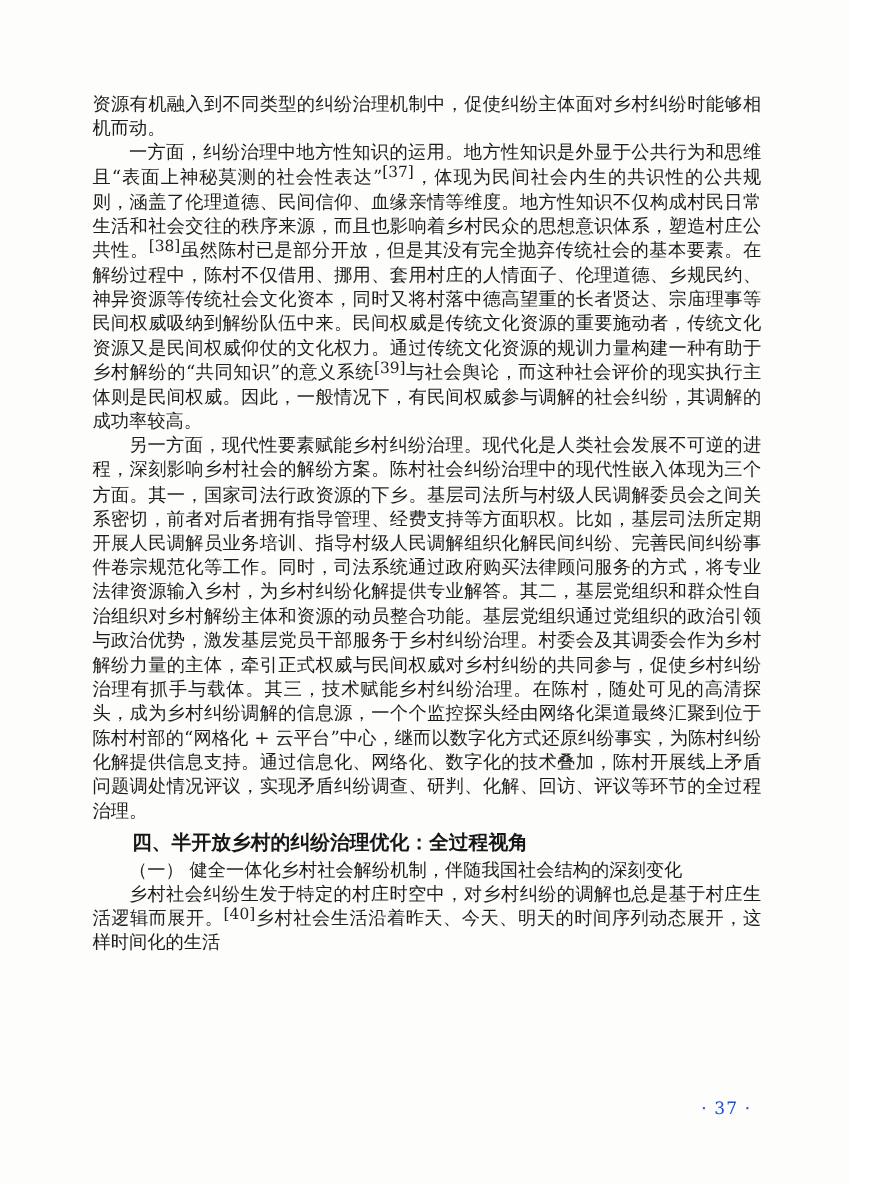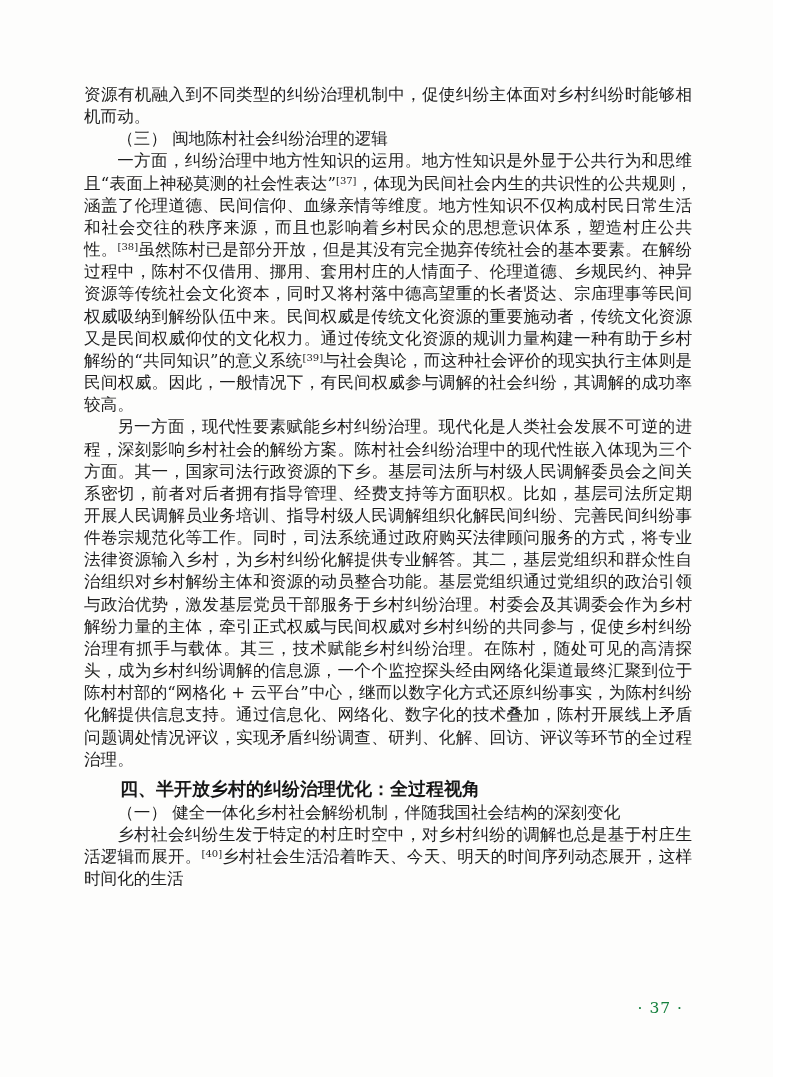--- a/index.html
+++ b/index.html
@@ -38,44 +38,43 @@
   .section-heading {
     margin: 7px 0 2px 0;
     text-indent: 2em;
     font-family: "DejaVu Sans", "Liberation Sans", sans-serif;
     font-weight: 700;
     font-size: 18px;
     line-height: 22.15px;
     color: #171717;
   }
   sup.ref {
-    font-size: 10px;
+    font-size: 14px;
     line-height: 0;
     vertical-align: 5px;
     letter-spacing: 0;
   }
   .page-number {
     position: absolute;
     top: 999px;
     right: 90px;
     font-size: 15.5px;
     letter-spacing: 1px;
-    color: #15803d;
+    color: #1d4ed8;
     text-align: center;
   }
 </style>
 </head>
 <body>
 
 <div class="page">
   <div class="text-column">
 
     <p class="no-indent">资源有机融入到不同类型的纠纷治理机制中，促使纠纷主体面对乡村纠纷时能够相机而动。</p>
 
-    <p class="subsection-heading">（三） 闽地陈村社会纠纷治理的逻辑</p>
 
 
     <p><span>一方面，纠纷治理中地方性知识的运用。地方性知识是外显于公共行为和思维且“表面上神秘莫测的社会性表达”</span><sup class="ref">[37]</sup><span>，体现为民间社会内生的共识性的公共规则，涵盖了伦理道德、民间信仰、血缘亲情等维度。地方性知识不仅构成村民日常生活和社会交往的秩序来源，而且也影响着乡村民众的思想意识体系，塑造村庄公共性。</span><sup class="ref">[38]</sup><span>虽然陈村已是部分开放，但是其没有完全抛弃传统社会的基本要素。在解纷过程中，陈村不仅借用、挪用、套用村庄的人情面子、伦理道德、乡规民约、神异资源等传统社会文化资本，同时又将村落中德高望重的长者贤达、宗庙理事等民间权威吸纳到解纷队伍中来。民间权威是传统文化资源的重要施动者，传统文化资源又是民间权威仰仗的文化权力。通过传统文化资源的规训力量构建一种有助于乡村解纷的“共同知识”的意义系统</span><sup class="ref">[39]</sup><span>与社会舆论，而这种社会评价的现实执行主体则是民间权威。因此，一般情况下，有民间权威参与调解的社会纠纷，其调解的成功率较高。</span></p>
 
     <p>另一方面，现代性要素赋能乡村纠纷治理。现代化是人类社会发展不可逆的进程，深刻影响乡村社会的解纷方案。陈村社会纠纷治理中的现代性嵌入体现为三个方面。其一，国家司法行政资源的下乡。基层司法所与村级人民调解委员会之间关系密切，前者对后者拥有指导管理、经费支持等方面职权。比如，基层司法所定期开展人民调解员业务培训、指导村级人民调解组织化解民间纠纷、完善民间纠纷事件卷宗规范化等工作。同时，司法系统通过政府购买法律顾问服务的方式，将专业法律资源输入乡村，为乡村纠纷化解提供专业解答。其二，基层党组织和群众性自治组织对乡村解纷主体和资源的动员整合功能。基层党组织通过党组织的政治引领与政治优势，激发基层党员干部服务于乡村纠纷治理。村委会及其调委会作为乡村解纷力量的主体，牵引正式权威与民间权威对乡村纠纷的共同参与，促使乡村纠纷治理有抓手与载体。其三，技术赋能乡村纠纷治理。在陈村，随处可见的高清探头，成为乡村纠纷调解的信息源，一个个监控探头经由网络化渠道最终汇聚到位于陈村村部的“网格化 + 云平台”中心，继而以数字化方式还原纠纷事实，为陈村纠纷化解提供信息支持。通过信息化、网络化、数字化的技术叠加，陈村开展线上矛盾问题调处情况评议，实现矛盾纠纷调查、研判、化解、回访、评议等环节的全过程治理。</p>
 
     <h2 class="section-heading">四、半开放乡村的纠纷治理优化：全过程视角</h2>
 
 
     <p class="subsection-heading">（一） 健全一体化乡村社会解纷机制，伴随我国社会结构的深刻变化</p>

